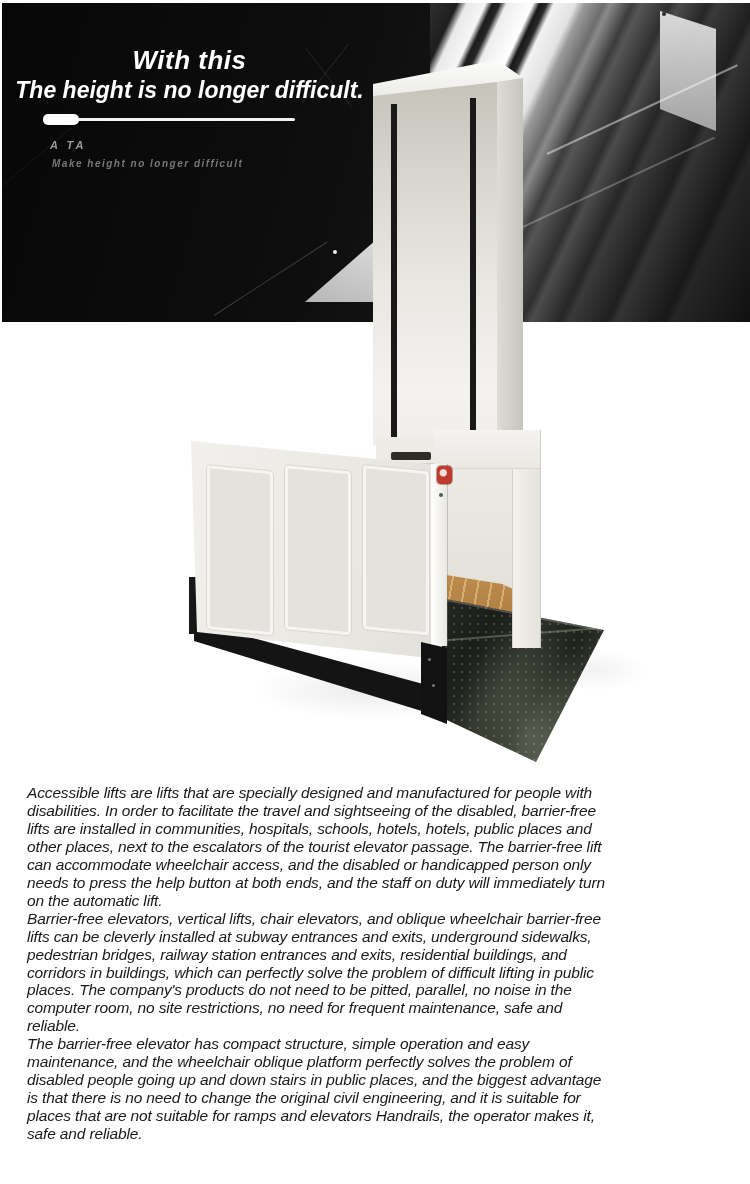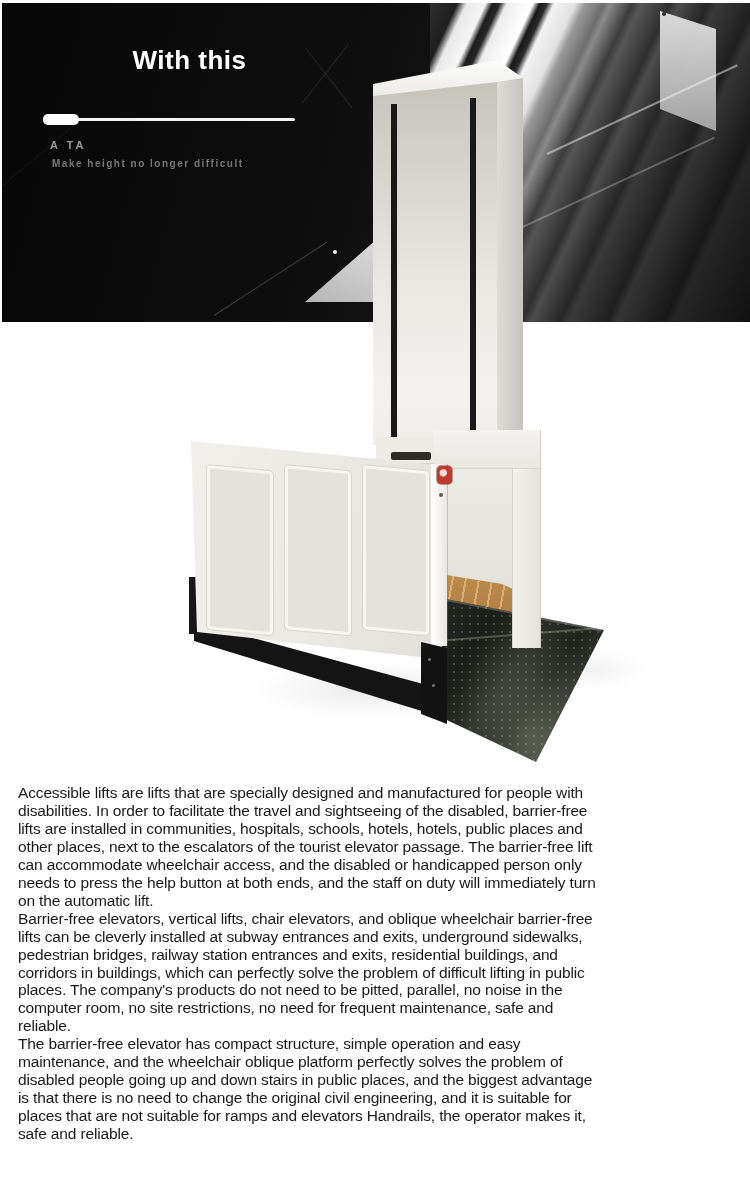--- a/index.html
+++ b/index.html
@@ -1,17 +1,17 @@
 <!DOCTYPE html>
 <html><head>
 <meta charset="utf-8">
 <style>
   html,body{margin:0;padding:0;background:#fff;}
   #page{position:relative;width:750px;height:1184px;background:#fff;overflow:hidden;
-        font-family:"Liberation Sans",sans-serif;}
+        font-family:"Liberation Sans",sans-serif;font-style:italic;}
   .abs{position:absolute;}
 
   
   #banner{position:absolute;left:2px;top:3px;width:748px;height:319px;overflow:hidden;
           background:linear-gradient(105deg,#070707 0%,#0e0e0e 45%,#151515 62%,#0f0f0f 100%);}
   #stripes{position:absolute;left:428px;top:-2px;width:322px;height:324px;
     background:linear-gradient(115deg,
       #303030 0%,#1e1e1e 6%,
       #e9e9e9 8%,#f6f6f6 12%,
       #1c1c1c 13.5%,#262626 15%,
@@ -116,21 +116,21 @@
   #post-base{left:420px;top:636px;width:28px;height:90px;z-index:8;background:#121212;
     clip-path:polygon(1px 6px,27px 12px,27px 88px,1px 78px);}
   .bolt{position:absolute;width:3px;height:3px;border-radius:50%;background:#777;}
 
   #emergency-button{left:437px;top:466px;width:15px;height:18px;z-index:9;border-radius:4px;
     background:radial-gradient(circle at 42% 38%,#ecdfda 0 22%,#c23a2e 30% 72%,#8e2a20 100%);
     box-shadow:0 0 0 1px rgba(90,30,25,.4);}
   #button-dot{left:439px;top:493px;width:4px;height:4px;z-index:9;border-radius:50%;background:#5a5a55;}
 
   
-  #description{position:absolute;left:0;top:784px;width:714px;padding-left:18px;
+  #description{position:absolute;left:0;top:784px;width:714px;padding-left:27px;
     color:#191919;font-size:15.5px;line-height:17.95px;letter-spacing:-0.15px;}
   .para{white-space:pre-line;}
 </style>
 </head>
 <body>
 
 <div id="page">
 
   <div id="banner">
     <div id="stripes"></div>
@@ -139,20 +139,21 @@
     <div class="faintline" style="left:-15px;top:195px;width:110px;transform:rotate(-40deg);opacity:.05;"></div>
     <div class="faintline" style="left:212px;top:312px;width:135px;transform:rotate(-33deg);opacity:.2;"></div>
     <div id="beam-end"></div>
     <div id="trapezoid"></div>
     <div id="white-dot"></div>
     <div id="dark-dot"></div>
     <div class="streak" style="left:545px;top:150px;width:210px;transform:rotate(-25deg);opacity:.45;"></div>
     <div class="streak" style="left:495px;top:235px;width:240px;transform:rotate(-25deg);opacity:.25;"></div>
 
     <div id="banner-title">With this</div>
+    <div id="banner-subtitle">The height is no longer difficult.</div>
     <div id="divider-thick"></div>
     <div id="divider-thin"></div>
     <div id="brand-text">A TA</div>
     <div id="tagline-text">Make height no longer difficult</div>
   </div>
 
   <div>
     <div class="abs shadow" id="shadow-main"></div>
     <div class="abs shadow" id="shadow-right"></div>
 

